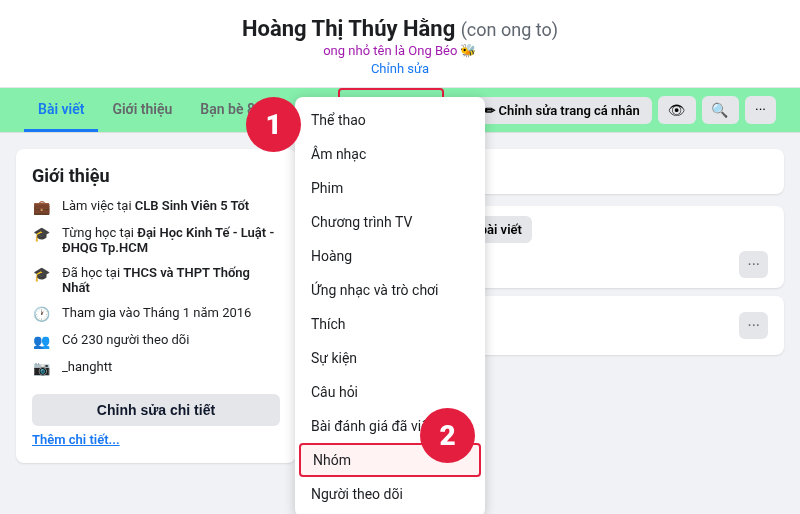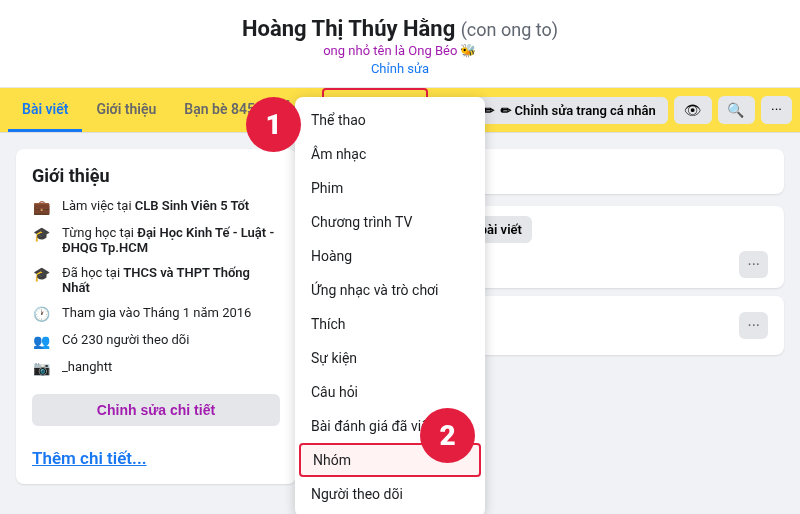--- a/index.html
+++ b/index.html
@@ -41,22 +41,22 @@
       display: inline-block;
       margin-top: 2px;
     }
 
     
     .nav-tabs {
       display: flex;
       align-items: center;
       border-top: 1px solid #e4e6ea;
       margin-top: 10px;
-      padding: 0 8px;
-      background: #fde047;
+      padding: 0 24px;
+      background: #86efac;
       position: relative;
     }
     .nav-tab {
       padding: 12px 14px;
       font-size: 14px;
       font-weight: 600;
       color: #65676b;
       cursor: pointer;
       border-bottom: 3px solid transparent;
       white-space: nowrap;
@@ -149,28 +149,28 @@
       font-weight: 600;
     }
     .edit-detail-btn {
       width: 100%;
       padding: 8px;
       background: #e4e6ea;
       border: none;
       border-radius: 6px;
       font-size: 14px;
       font-weight: 600;
-      color: #a21caf;
+      color: #0f172a;
       cursor: pointer;
       margin-top: 8px;
     }
     .more-detail-link {
       color: #1877f2;
-      font-size: 17px;
-      margin-top: 22px;
+      font-size: 13px;
+      margin-top: 6px;
       display: block;
       font-weight: 600;
     }
 
     
     .right-content {
       flex: 1;
     }
 
     

